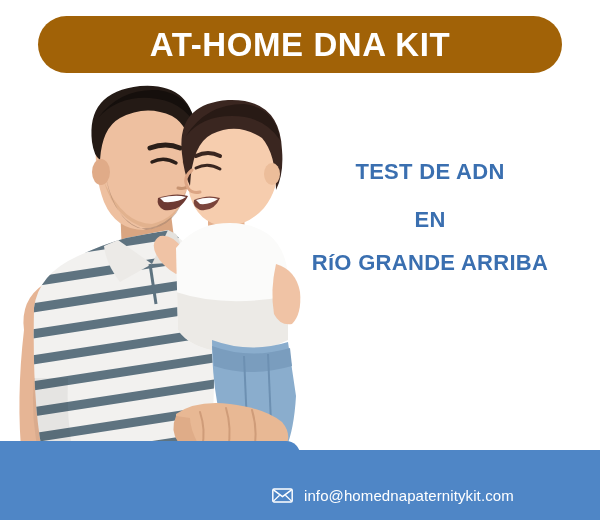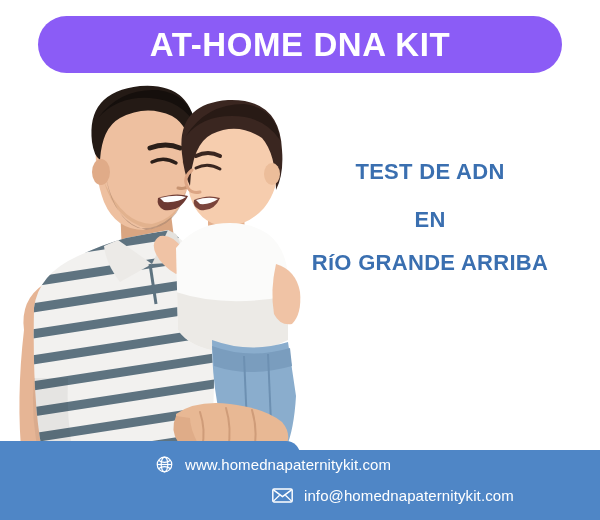--- a/index.html
+++ b/index.html
@@ -21,21 +21,21 @@
     overflow: hidden;
   }
 
   
   .header-banner {
     position: absolute;
     left: 38px;
     top: 16px;
     width: 524px;
     height: 57px;
-    background: #8b5cf6;
+    background: #a16207;
     border-radius: 29px;
     display: flex;
     align-items: center;
     justify-content: center;
   }
   .header-title {
     color: #ffffff;
     font-size: 33px;
     font-weight: bold;
     letter-spacing: 0.6px;
@@ -279,32 +279,20 @@
     <div class="headline-line l1">TEST DE ADN</div>
     <div class="headline-line l2">EN</div>
     <div class="headline-line l3">RíO GRANDE ARRIBA</div>
   </div>
 
   <div class="footer-left"></div>
   <div class="footer-right"></div>
 
   <div class="footer-content">
 
-    <div class="footer-row row-web">
-      <span class="footer-icon">
-        <svg width="19" height="19" viewBox="0 0 24 24" fill="none" stroke="#ffffff" stroke-width="1.5">
-          <circle cx="12" cy="12" r="9.2"></circle>
-          <ellipse cx="12" cy="12" rx="4.2" ry="9.2"></ellipse>
-          <line x1="2.8" y1="12" x2="21.2" y2="12"></line>
-          <path d="M4.4 6.6 A 12 12 0 0 0 19.6 6.6"></path>
-          <path d="M4.4 17.4 A 12 12 0 0 1 19.6 17.4"></path>
-        </svg>
-      </span>
-      <span class="footer-text">www.homednapaternitykit.com</span>
-    </div>
 
 
     <div class="footer-row row-mail">
       <span class="footer-icon">
         <svg width="21" height="19" viewBox="0 0 26 20" fill="none">
           <rect x="1" y="2" width="24" height="16" rx="1.6" fill="none" stroke="#ffffff" stroke-width="1.8"></rect>
           <path d="M1.8 3 L13 11.4 L24.2 3" fill="none" stroke="#ffffff" stroke-width="1.8" stroke-linejoin="round"></path>
           <path d="M1.8 17 L9.4 9.6 M24.2 17 L16.6 9.6" stroke="#ffffff" stroke-width="1.6"></path>
         </svg>
       </span>

